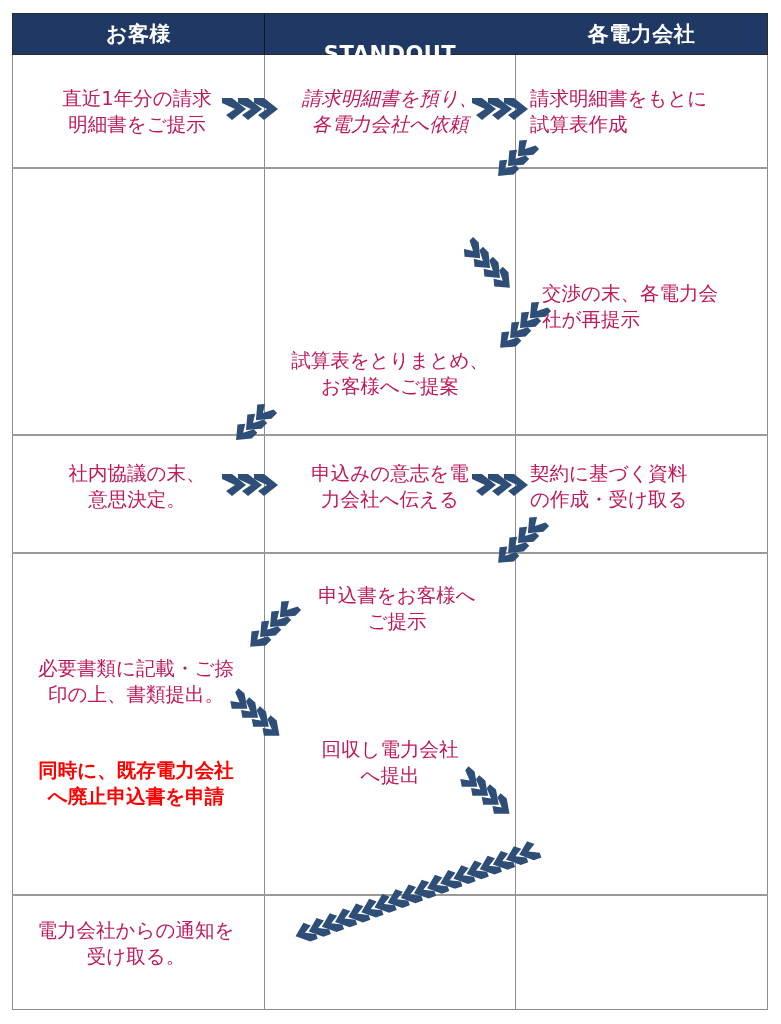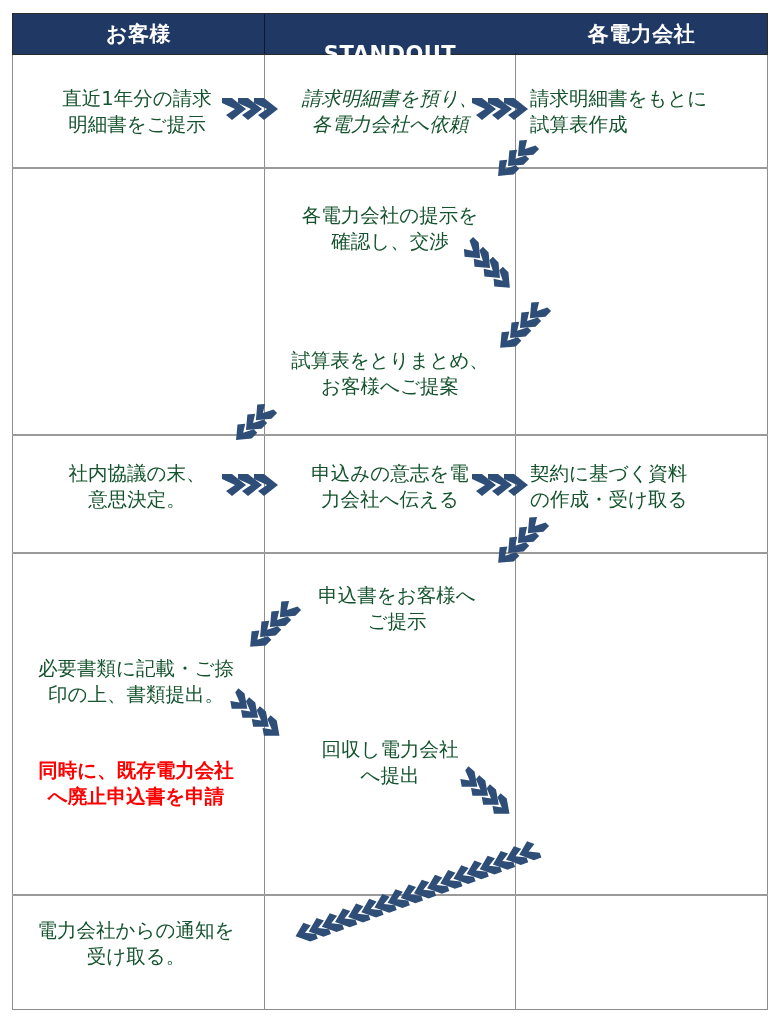--- a/index.html
+++ b/index.html
@@ -72,21 +72,21 @@
     height: 2px;
     background: #9a9a9a;
   }
 
   
   .cell-text {
     position: absolute;
     text-align: center;
     font-size: 19.5px;
     line-height: 1.32;
-    color: #14532d;
+    color: #be185d;
     white-space: pre-line;
   }
   .cell-text.red {
     color: #ff0000;
     font-weight: bold;
   }
 
   
   .arrow {
     position: absolute;
@@ -153,23 +153,23 @@
   <div class="arrow" style="left:462px; top:132px;">
     <svg width="80" height="80" viewBox="0 0 80 80">
       <g fill="#2e4d77" transform="translate(70,10) rotate(135)">
         <path d="M0,-10 L8,-10 L20,0 L8,10 L2,5 L10,0 L0,-5 Z"></path>
         <path d="M14,-10 L22,-10 L34,0 L22,10 L16,5 L24,0 L14,-5 Z"></path>
         <path d="M28,-10 L36,-10 L48,0 L36,10 L30,5 L38,0 L28,-5 Z"></path>
       </g>
     </svg>
   </div>
 
-  <div class="cell-text" style="left:268px; top:203px; width:244px;">各電力会社の提示を
-確認し、交渉</div>
-
+
+  <div class="cell-text" style="left:542px; top:281px; width:226px; text-align:left;">交渉の末、各電力会
+社が再提示</div>
 
   <div class="cell-text" style="left:268px; top:348px; width:244px;">試算表をとりまとめ、
 お客様へご提案</div>
 
   <div class="arrow" style="left:458px; top:236px;">
     <svg width="90" height="90" viewBox="0 0 90 90">
       <g fill="#2e4d77" transform="translate(8,8) rotate(45)">
         <path d="M0,-10 L8,-10 L20,0 L8,10 L2,5 L10,0 L0,-5 Z"></path>
         <path d="M14,-10 L22,-10 L34,0 L22,10 L16,5 L24,0 L14,-5 Z"></path>
         <path d="M28,-10 L36,-10 L48,0 L36,10 L30,5 L38,0 L28,-5 Z"></path>

